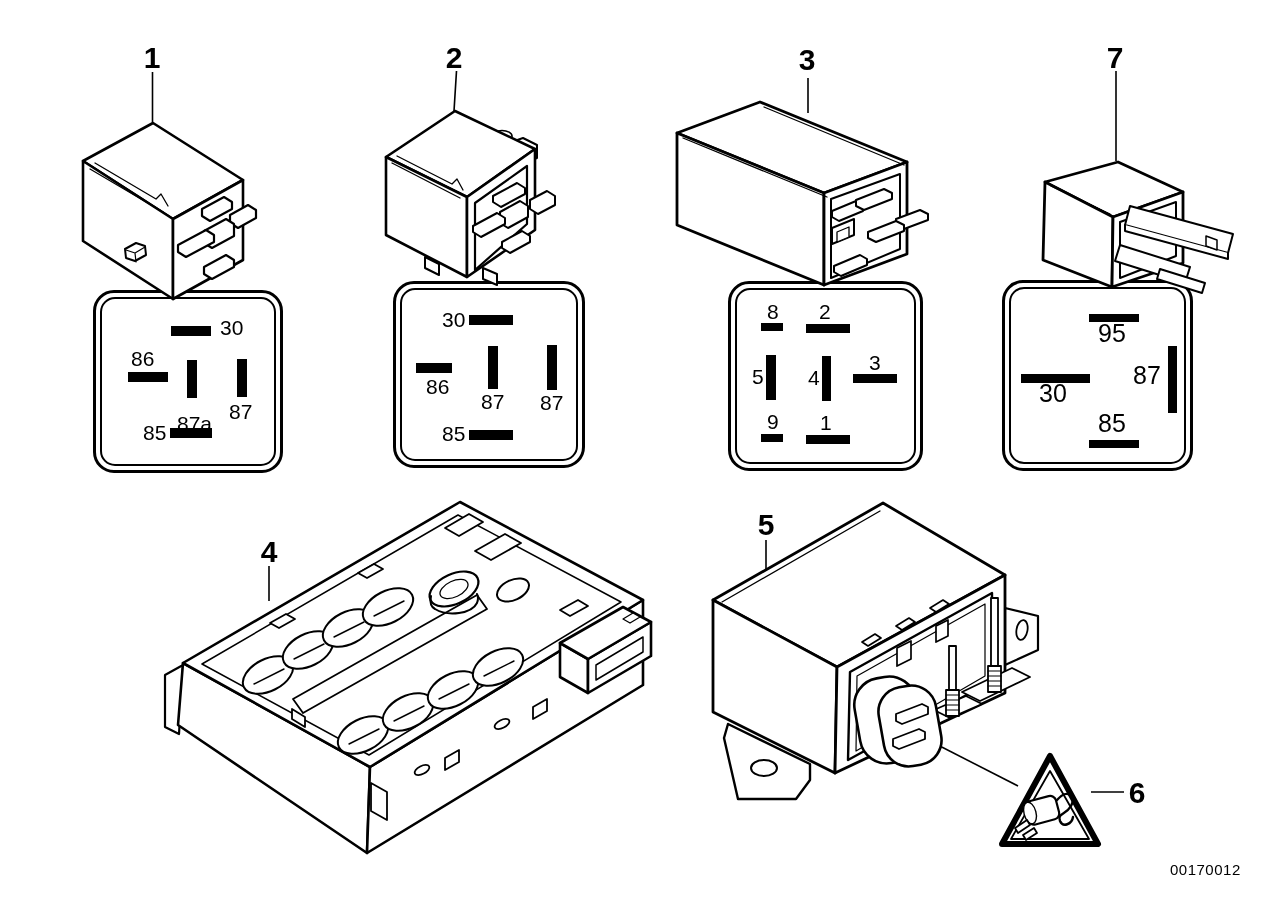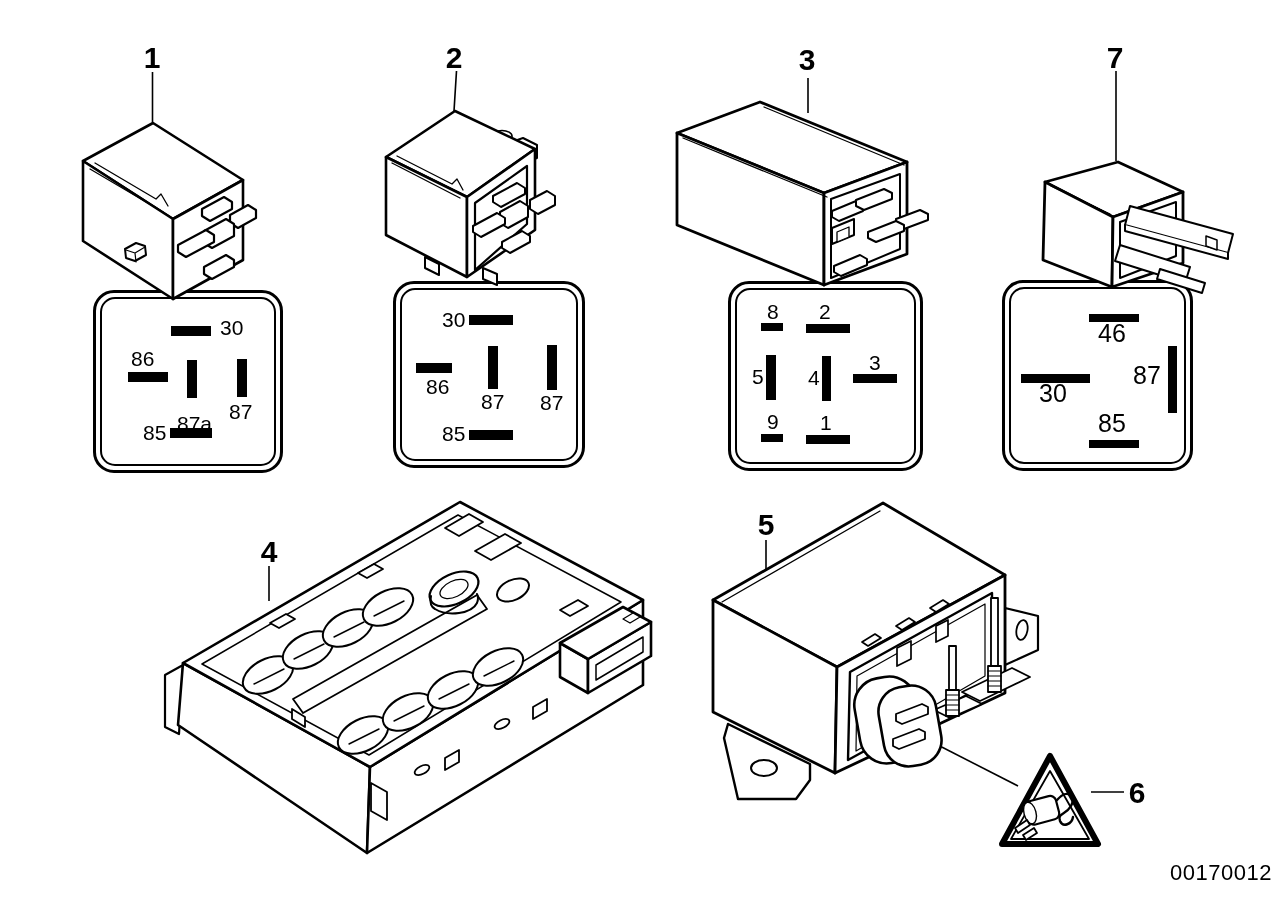--- a/index.html
+++ b/index.html
@@ -6,21 +6,21 @@
   .canvas{position:relative;width:1288px;height:910px;background:#fff;overflow:hidden;
           font-family:"Liberation Sans",sans-serif;color:#000}
   .leads{position:absolute;left:0;top:0;pointer-events:none}
   .num{position:absolute;font-weight:bold;font-size:30px;line-height:1;width:44px;text-align:center}
   .pinbox{position:absolute;border:3px solid #000;border-radius:21px;background:#fff}
   .pinbox .inner{position:absolute;inset:4px;border:2px solid #000;border-radius:15px}
   .bar{position:absolute;background:#000}
   .pl{position:absolute;font-size:21px;line-height:1;white-space:nowrap}
   .pl7{font-size:25px}
   .art{position:absolute}
-  .pn{position:absolute;font-size:22px;line-height:1;letter-spacing:.5px}
+  .pn{position:absolute;font-size:15px;line-height:1;letter-spacing:.5px}
 </style>
 </head>
 <body>
 
 <div class="canvas">
 
   <svg class="leads" width="1288" height="910">
     <g stroke="#000" stroke-width="1.6" fill="none">
       <path d="M152.5,72 V122"></path>
       <path d="M456.5,71 L454,111"></path>
@@ -75,21 +75,21 @@
     <div class="bar" style="left:122px;top:90px;width:44px;height:9px"></div>
     <span class="pl" style="left:36px;top:127px">9</span>
     <div class="bar" style="left:30px;top:150px;width:22px;height:8px"></div>
     <span class="pl" style="left:89px;top:128px">1</span>
     <div class="bar" style="left:75px;top:151px;width:44px;height:9px"></div>
   </div>
 
   <div class="pinbox" style="left:1002px;top:280px;width:185px;height:185px">
     <div class="inner"></div>
     <div class="bar" style="left:84px;top:31px;width:50px;height:8px"></div>
-    <span class="pl pl7" style="left:93px;top:38px">46</span>
+    <span class="pl pl7" style="left:93px;top:38px">95</span>
     <div class="bar" style="left:16px;top:91px;width:69px;height:9px"></div>
     <span class="pl pl7" style="left:34px;top:98px">30</span>
     <div class="bar" style="left:163px;top:63px;width:9px;height:67px"></div>
     <span class="pl pl7" style="left:128px;top:80px">87</span>
     <span class="pl pl7" style="left:93px;top:128px">85</span>
     <div class="bar" style="left:84px;top:157px;width:50px;height:8px"></div>
   </div>
 
   <svg class="art" style="left:70px;top:103px" width="200" height="205">
     <g fill="#fff" stroke="#000" stroke-width="2.6" stroke-linejoin="round" stroke-linecap="round">

